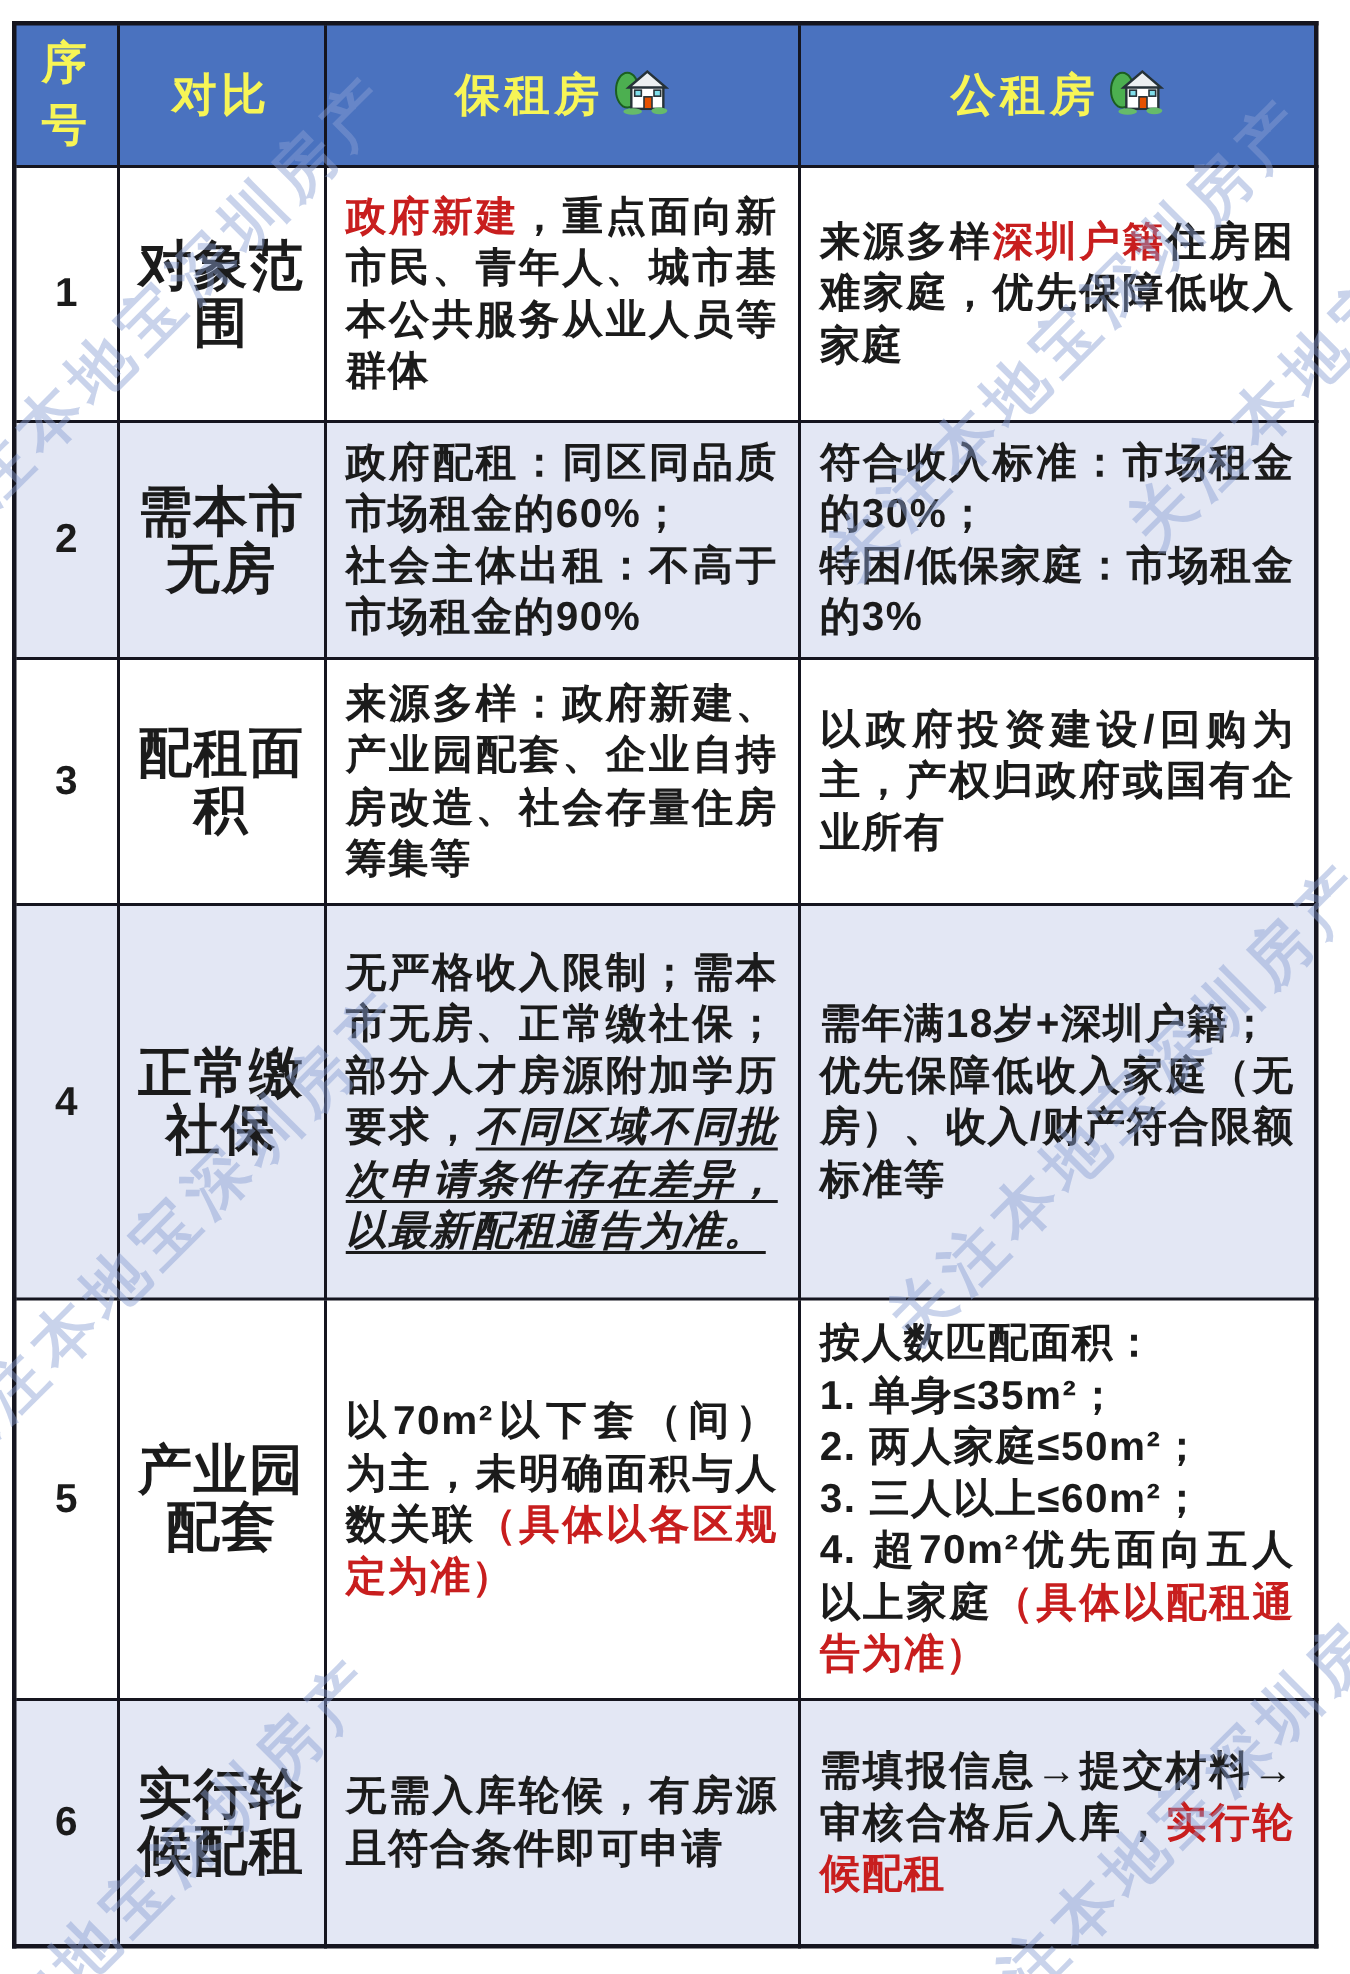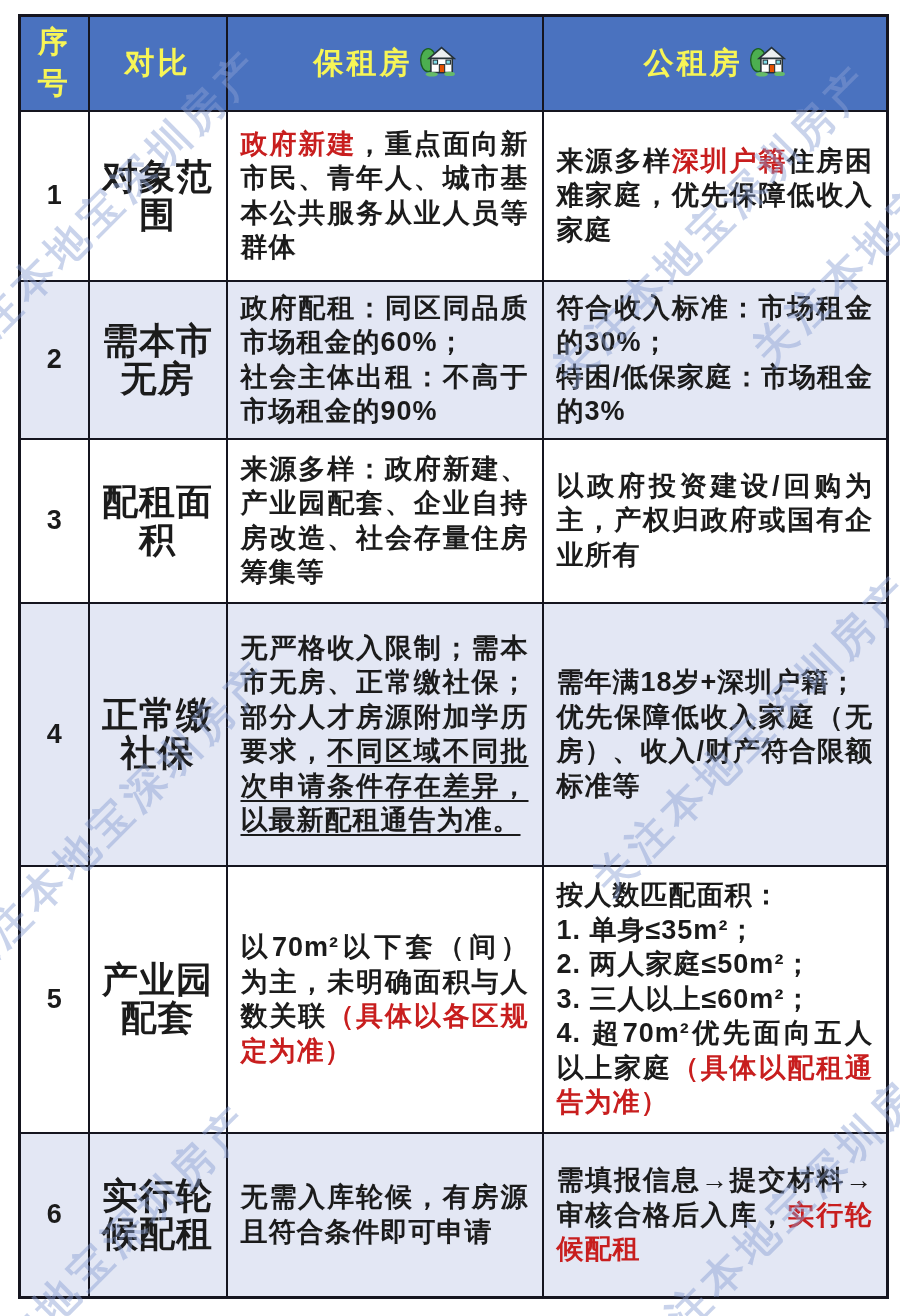--- a/index.html
+++ b/index.html
@@ -7,21 +7,21 @@
     width:900px;height:1316px;
     background:#ffffff;
     overflow:hidden;
     position:relative;
     font-family:"Liberation Sans","DejaVu Sans",sans-serif;
   }
   .page{position:absolute;inset:0;}
 
   
   table.cmp{
-    position:absolute;left:18px;top:14px;
+    position:absolute;left:8px;top:14px;
     width:868px;
     border-collapse:collapse;
     table-layout:fixed;
     border-radius:30px;
   }
   table.cmp col.co-no{width:69px;}
   table.cmp col.co-cat{width:138px;}
   table.cmp col.co-bzf{width:316px;}
   table.cmp col.co-gzf{width:345px;}
 
@@ -57,21 +57,21 @@
   td.c-no{text-align:center;font-size:27px;font-weight:700;}
   td.c-cat{text-align:center;font-size:36px;letter-spacing:1px;padding:0 8px;line-height:38px;}
   td.c-bzf, td.c-gzf{
     padding:8px 13px;
     white-space:pre-wrap;
     line-height:34.5px;
     text-align:justify;
     letter-spacing:1px;
   }
   .red{color:var(--red,#c81e1e);font-weight:700;}
-  .ul{text-decoration:underline;text-underline-offset:5px;text-decoration-thickness:2px;}
+  .ul{text-decoration:underline;text-underline-offset:5px;text-decoration-thickness:2px;font-style:italic;}
 
   
   .wm-layer{position:absolute;inset:0;overflow:hidden;pointer-events:none;z-index:5;}
   .wm{
     position:absolute;white-space:nowrap;
     font-size:42px;font-weight:700;letter-spacing:6px;
     color:var(--watermark,#8aa0d4);opacity:.45;
     transform:rotate(-45deg);transform-origin:0 50%;
   }
   .w1{left:-50px;top:335px;}

